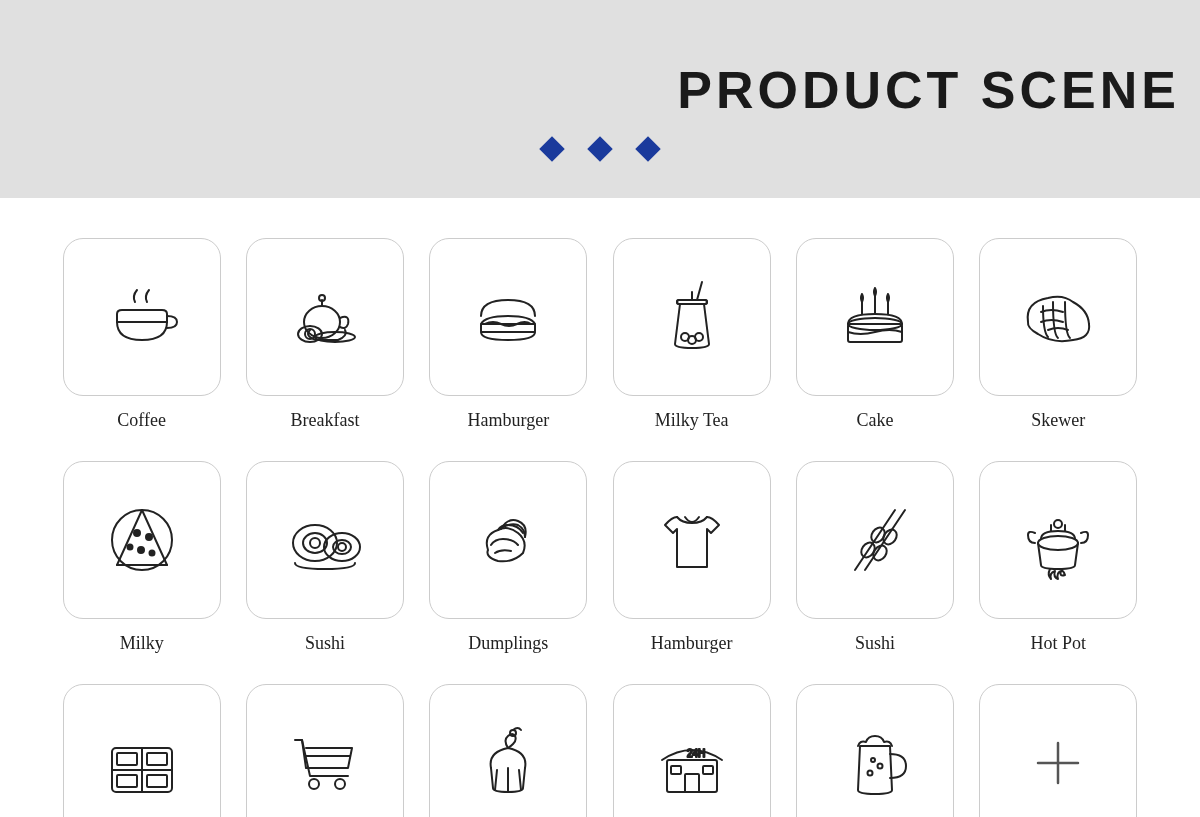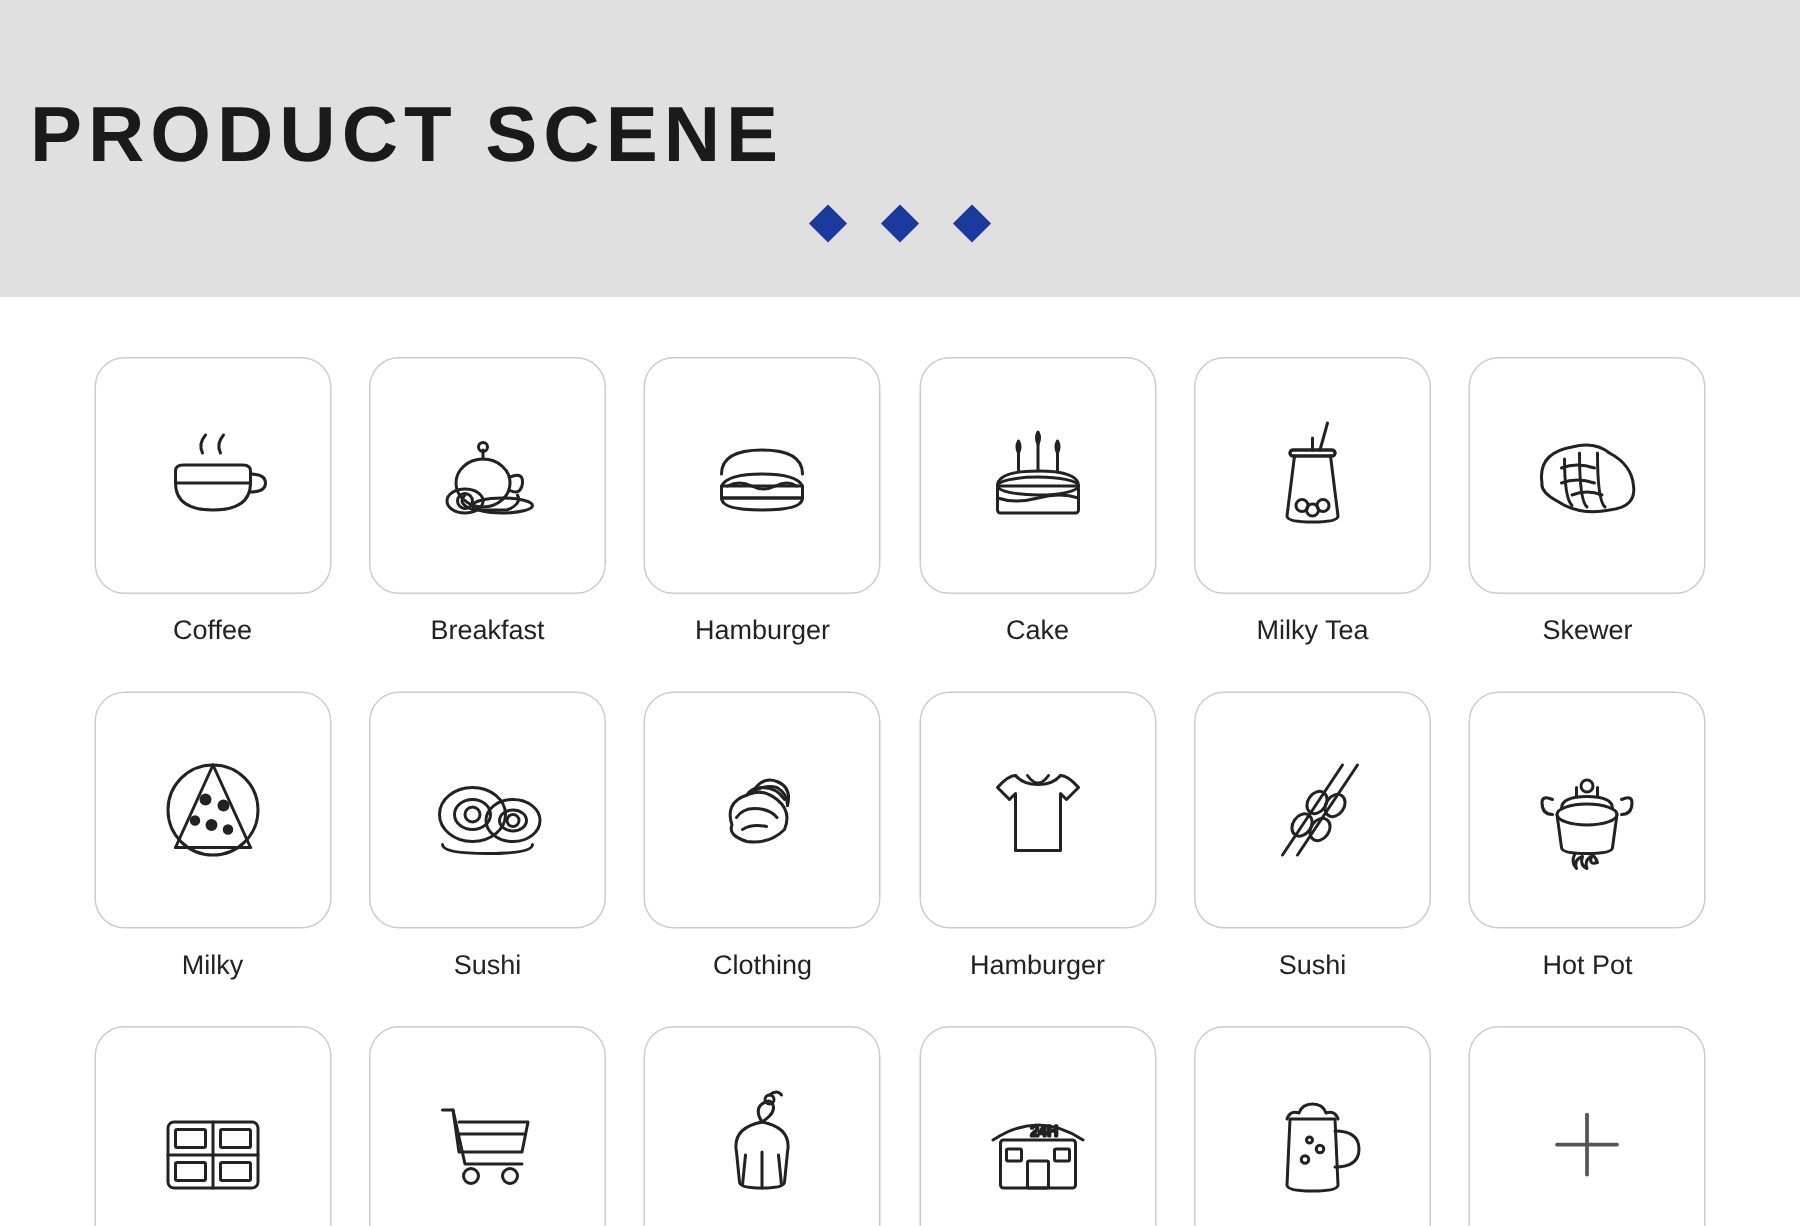--- a/index.html
+++ b/index.html
@@ -5,21 +5,21 @@
     * { box-sizing: border-box; margin: 0; padding: 0; }
     body {
       font-family: Arial, sans-serif;
       background: #fff;
       width: 1200px;
       min-height: 817px;
     }
 
     .header {
       background: #e0e0e0;
-      text-align: left;
+      text-align: right;
       padding: 60px 20px 40px;
     }
 
     .header-title {
       font-size: 52px;
       font-weight: bold;
       letter-spacing: 4px;
       color: #1a1a1a;
       margin-bottom: 20px;
     }
@@ -69,20 +69,21 @@
     }
 
     .category-icon-box svg {
       width: 90px;
       height: 90px;
     }
 
     .category-label {
       font-size: 18px;
       color: #222;
+      font-family: Liberation Serif, serif;
     }
   </style>
 </head>
 <body>
 
 <div class="header">
   <div class="header-title">PRODUCT SCENE</div>
   <div class="header-diamonds">
     <span class="diamond"></span>
     <span class="diamond"></span>
@@ -134,54 +135,54 @@
           <path d="M18 44 Q18 28 45 28 Q72 28 72 44"></path>
           <path d="M22 52 Q30 48 38 52 Q46 56 54 52 Q62 48 68 52"></path>
         </svg>
       </div>
       <span class="category-label">Hamburger</span>
     </div>
 
     <div class="category-item">
       <div class="category-icon-box">
         <svg viewBox="0 0 90 90" fill="none" stroke="#222" stroke-width="2" stroke-linecap="round" stroke-linejoin="round">
+          <rect x="30" y="28" width="30" height="4" rx="2"></rect>
+          <path d="M33 32 L28 72 Q28 76 45 76 Q62 76 62 72 L57 32"></path>
+          <rect x="30" y="28" width="30" height="4" rx="2" fill="none"></rect>
+          <line x1="45" y1="20" x2="45" y2="28"></line>
+
+          <line x1="50" y1="28" x2="55" y2="10"></line>
+
+          <circle cx="38" cy="65" r="4"></circle>
+          <circle cx="45" cy="68" r="4"></circle>
+          <circle cx="52" cy="65" r="4"></circle>
+        </svg>
+      </div>
+      <span class="category-label">Milky Tea</span>
+    </div>
+
+    <div class="category-item">
+      <div class="category-icon-box">
+        <svg viewBox="0 0 90 90" fill="none" stroke="#222" stroke-width="2" stroke-linecap="round" stroke-linejoin="round">
 
           <line x1="32" y1="30" x2="32" y2="42"></line>
           <line x1="45" y1="24" x2="45" y2="42"></line>
           <line x1="58" y1="30" x2="58" y2="42"></line>
 
           <path d="M32 30 Q34 26 32 22 Q30 26 32 30Z"></path>
           <path d="M45 24 Q47 20 45 16 Q43 20 45 24Z"></path>
           <path d="M58 30 Q60 26 58 22 Q56 26 58 30Z"></path>
 
           <rect x="18" y="52" width="54" height="18" rx="2"></rect>
           <path d="M18 52 Q18 42 45 42 Q72 42 72 52"></path>
           <path d="M18 60 Q30 64 45 60 Q60 56 72 60"></path>
           <ellipse cx="45" cy="52" rx="27" ry="6"></ellipse>
         </svg>
       </div>
       <span class="category-label">Cake</span>
-    </div>
-
-    <div class="category-item">
-      <div class="category-icon-box">
-        <svg viewBox="0 0 90 90" fill="none" stroke="#222" stroke-width="2" stroke-linecap="round" stroke-linejoin="round">
-          <rect x="30" y="28" width="30" height="4" rx="2"></rect>
-          <path d="M33 32 L28 72 Q28 76 45 76 Q62 76 62 72 L57 32"></path>
-          <rect x="30" y="28" width="30" height="4" rx="2" fill="none"></rect>
-          <line x1="45" y1="20" x2="45" y2="28"></line>
-
-          <line x1="50" y1="28" x2="55" y2="10"></line>
-
-          <circle cx="38" cy="65" r="4"></circle>
-          <circle cx="45" cy="68" r="4"></circle>
-          <circle cx="52" cy="65" r="4"></circle>
-        </svg>
-      </div>
-      <span class="category-label">Milky Tea</span>
     </div>
 
     <div class="category-item">
       <div class="category-icon-box">
         <svg viewBox="0 0 90 90" fill="none" stroke="#222" stroke-width="2" stroke-linecap="round" stroke-linejoin="round">
           <path d="M15 50 Q12 30 35 26 Q50 22 60 30 Q75 38 76 52 Q78 66 60 68 Q40 72 25 62 Q14 56 15 50Z"></path>
 
           <path d="M28 40 Q38 36 50 40"></path>
           <path d="M28 50 Q38 46 50 50"></path>
           <path d="M35 58 Q45 54 55 58"></path>
@@ -235,21 +236,21 @@
 
           <path d="M25 55 Q20 40 35 35 Q45 30 55 38 Q65 46 60 58 Q50 68 35 66 Q22 62 25 55Z"></path>
           <path d="M35 35 Q38 30 45 30 Q55 30 60 38"></path>
           <path d="M28 50 Q32 44 40 44 Q50 44 55 50"></path>
           <path d="M32 58 Q38 54 48 56"></path>
 
           <path d="M38 34 Q45 22 55 26 Q65 30 62 42"></path>
           <path d="M40 32 Q48 28 55 30 Q62 34 62 42"></path>
         </svg>
       </div>
-      <span class="category-label">Clothing</span>
+      <span class="category-label">Dumplings</span>
     </div>
 
     <div class="category-item">
       <div class="category-icon-box">
         <svg viewBox="0 0 90 90" fill="none" stroke="#222" stroke-width="2" stroke-linecap="round" stroke-linejoin="round">
 
           <path d="M30 22 Q25 22 18 30 L26 38 L30 34 L30 72 L60 72 L60 34 L64 38 L72 30 Q65 22 60 22"></path>
           <path d="M30 22 Q35 28 45 28 Q55 28 60 22"></path>
 
           <path d="M38 22 Q45 32 52 22"></path>

